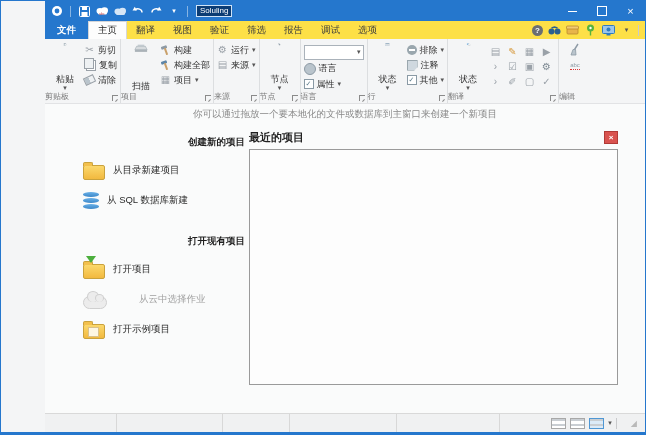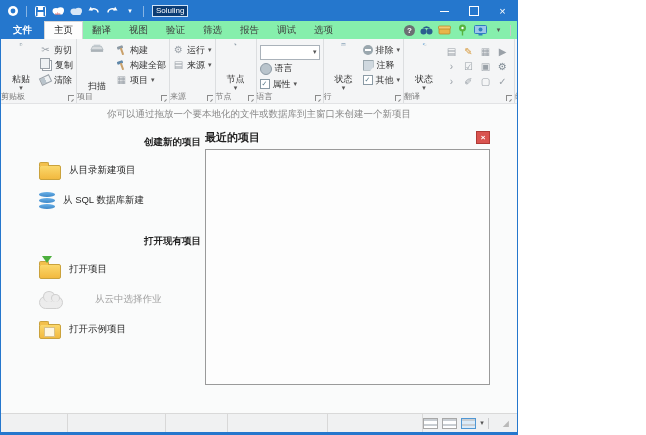--- a/index.html
+++ b/index.html
@@ -1,34 +1,34 @@
 <!DOCTYPE html>
 <html><head>
 <meta charset="utf-8">
 <style>
   html,body{margin:0;padding:0;background:#fff;}
   body{width:646px;height:435px;font-family:"Liberation Sans","DejaVu Sans",sans-serif;-webkit-font-smoothing:antialiased;}
-  .win{box-sizing:border-box;width:518px;height:435px;border:1px solid #2577cd;border-bottom:3px solid #2577cd;
-       display:flex;flex-direction:column;background:#f4f5f6;overflow:hidden;}
+  .win{box-sizing:border-box;width:646px;height:435px;border:1px solid #2577cd;border-bottom:3px solid #2577cd;
+       display:flex;flex-direction:column;background:#f4f5f6;overflow:hidden;padding-left:44px;}
 
   
   .titlebar{height:20px;background:#2577cd;display:flex;align-items:center;color:#fff;flex:0 0 20px;}
   .qat{display:flex;align-items:center;gap:4px;padding-left:5px;}
   .tsep{width:1px;height:11px;background:rgba(255,255,255,.45);margin:0 2px;}
   .qbtn{display:flex;align-items:center;justify-content:center;width:14px;height:14px;cursor:default;}
   .title-box{background:#0b3c74;border:1px solid #cfe3f7;color:#fff;font-size:8px;line-height:10px;padding:0 3px;margin-left:2px;}
   .wincontrols{margin-left:auto;display:flex;height:20px;}
   .wc{width:29px;height:20px;display:flex;align-items:center;justify-content:center;color:#fff;font-size:11px;}
   .wc .minbar{width:9px;height:1px;background:#fff;}
   .wc .maxbox{width:8px;height:8px;border:1px solid #fff;}
   .dd{font-size:7px;color:inherit;line-height:6px;}
   .ddw{color:#fff;}
 
   
-  .tabrow{height:18px;display:flex;align-items:stretch;background:#86efac;flex:0 0 18px;font-size:9.5px;}
+  .tabrow{height:18px;display:flex;align-items:stretch;background:#fde047;flex:0 0 18px;font-size:9.5px;}
   .tab-file{background:#2577cd;color:#fff;padding:0 12px;display:flex;align-items:center;font-weight:bold;}
   .tab{padding:0 9px;display:flex;align-items:center;color:#3c3c3c;}
   .tab.active{background:#fdfdfd;border:1px solid #d5d6d8;border-bottom:none;color:#1e1e1e;}
   .tabicons{margin-left:auto;display:flex;align-items:center;gap:5px;padding-right:6px;}
   .tico{display:flex;align-items:center;justify-content:center;width:13px;height:13px;font-size:9px;}
   .help-circle{width:11px;height:11px;border-radius:50%;background:#6b6f73;color:#fff;font-size:8px;font-weight:bold;
                display:flex;align-items:center;justify-content:center;}
   .vsep-g{width:1px;height:11px;background:#c9cacc;}
 
   

